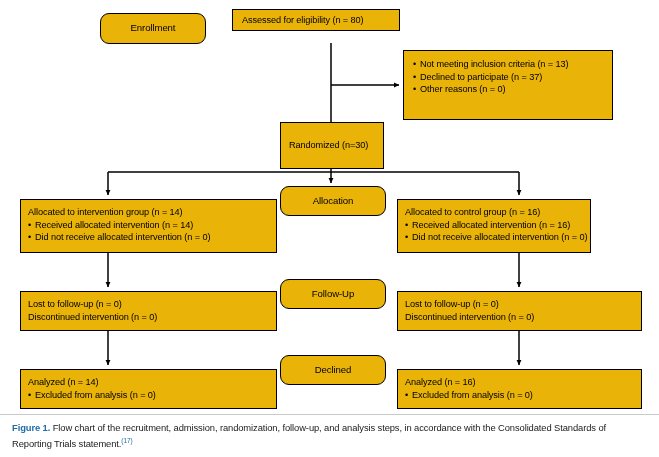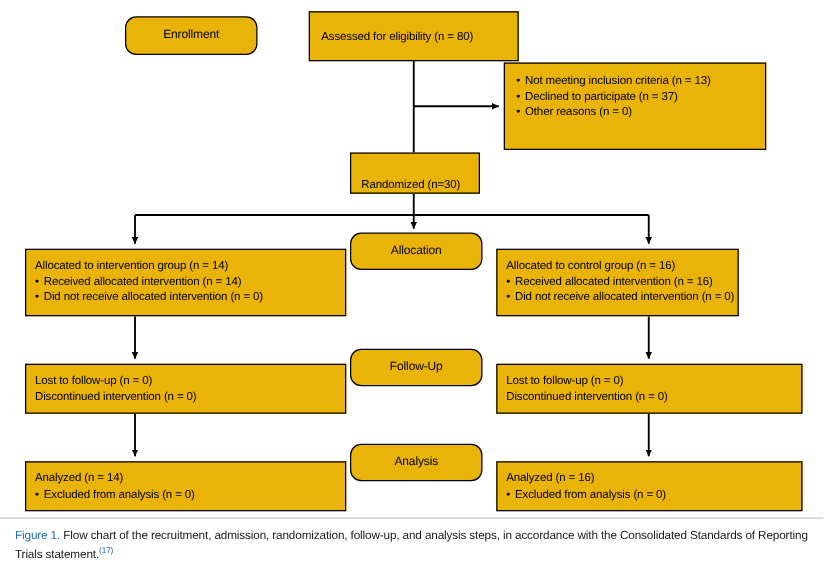--- a/index.html
+++ b/index.html
@@ -81,21 +81,21 @@
     position: absolute;
     left: 12px;
     top: 421px;
     width: 636px;
     font-size: 9.4px;
     line-height: 13.4px;
     color: #1a1a1a;
     letter-spacing: -0.1px;
   }
   #caption .fig-label {
-    font-weight: normal;
+    font-weight: bold;
     color: #1f6ca6;
   }
   #caption .ref {
     font-size: 6.6px;
     vertical-align: super;
     color: #1f6ca6;
   }
   #rule {
     position: absolute;
     left: 0;
@@ -143,34 +143,34 @@
 
   <div class="box rounded stage" style="left:280px; top:186px; width:106px; height:30px;align-items:flex-end;">
     <span class="titlecell">Allocation</span>
   </div>
 
   <div class="box rounded stage" style="left:280px; top:279px; width:106px; height:30px;">
     <span class="titlecell">Follow-Up</span>
   </div>
 
   <div class="box rounded stage" style="left:280px; top:355px; width:106px; height:30px;">
-    <span class="titlecell">Analysis</span>
-  </div>
-
-  <div class="box content center-v" style="left:247px; top:9px; width:168px; height:40px; padding-left:9px;">
+    <span class="titlecell">Declined</span>
+  </div>
+
+  <div class="box content center-v" style="left:232px; top:9px; width:168px; height:22px; padding-left:9px;">
     <span class="line-row">Assessed for eligibility (n = 80)</span>
   </div>
 
   <div class="box content" style="left:403px; top:50px; width:210px; height:70px; padding-left:9px; padding-top:7px;">
     <span class="bullet-row">Not meeting inclusion criteria (n = 13)</span>
     <span class="bullet-row">Declined to participate (n = 37)</span>
     <span class="bullet-row">Other reasons (n = 0)</span>
   </div>
 
-  <div class="box content center-v" style="left:280px; top:122px; width:104px; height:33px; padding-left:8px;justify-content:flex-end;">
+  <div class="box content center-v" style="left:280px; top:122px; width:104px; height:47px; padding-left:8px;">
     <span class="line-row">Randomized (n=30)</span>
   </div>
 
   <div class="box content" style="left:20px; top:199px; width:257px; height:54px;">
     <span class="line-row">Allocated to intervention group (n = 14)</span>
     <span class="bullet-row">Received allocated intervention (n = 14)</span>
     <span class="bullet-row">Did not receive allocated intervention (n = 0)</span>
   </div>
 
   <div class="box content" style="left:397px; top:199px; width:194px; height:54px;">

